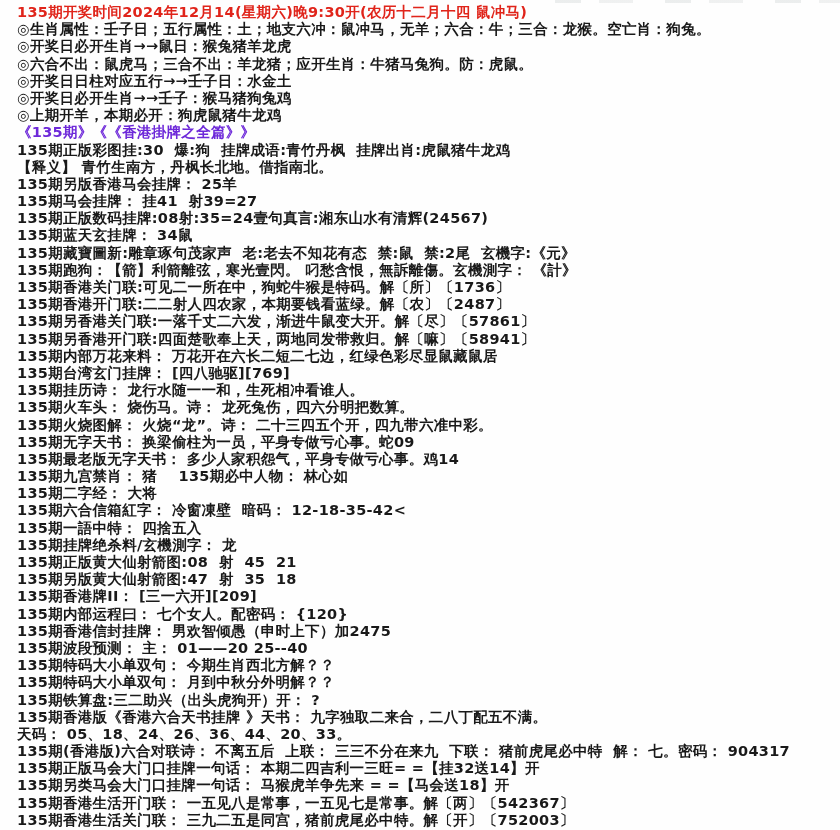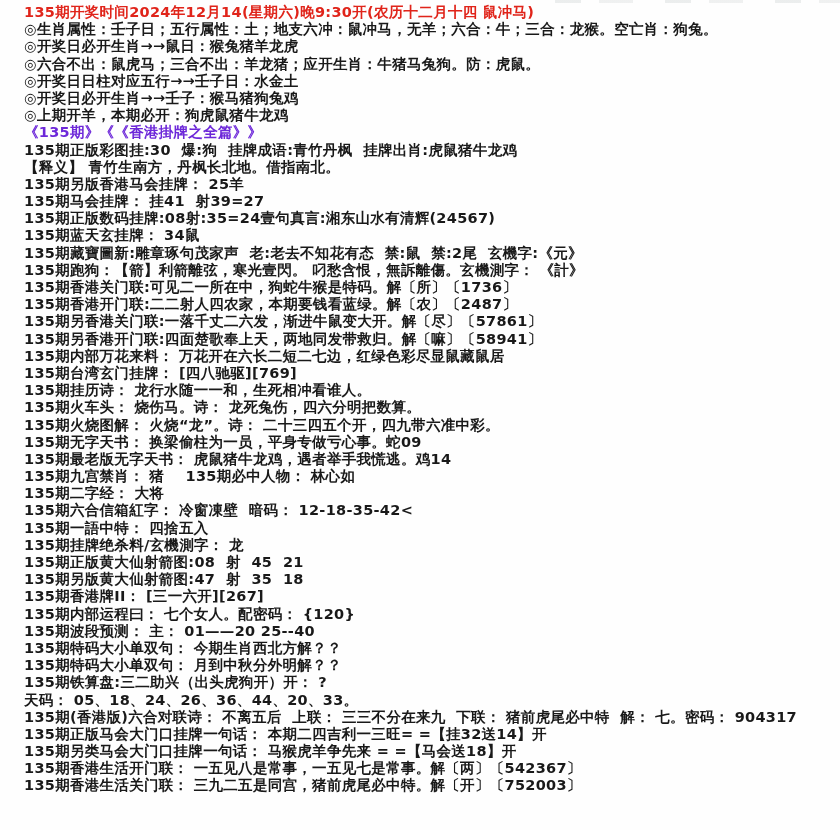--- a/index.html
+++ b/index.html
@@ -4,21 +4,21 @@
 <style>
   html,body{margin:0;padding:0;}
   body{
     width:840px;height:830px;overflow:hidden;
     background:#fefefe;
     font-family:"DejaVu Sans","Liberation Sans",sans-serif;
   }
   .page{
     position:relative;
     width:840px;height:830px;
-    padding:4px 0 0 24px;
+    padding:4px 0 0 17px;
     box-sizing:border-box;
   }
   .lines{
     font-weight:700;
     font-size:14.5px;
     color:#191919;
   }
   .line{
     height:17.2px;
     line-height:17.2px;
@@ -62,34 +62,36 @@
       <div class="line">135期香港关门联:可见二一所在中，狗蛇牛猴是特码。解〔所〕〔1736〕</div>
       <div class="line">135期香港开门联:二二射人四农家，本期要钱看蓝绿。解〔农〕〔2487〕</div>
       <div class="line">135期另香港关门联:一落千丈二六发，渐进牛鼠变大开。解〔尽〕〔57861〕</div>
       <div class="line">135期另香港开门联:四面楚歌奉上天，两地同发带救归。解〔嘛〕〔58941〕</div>
       <div class="line">135期内部万花来料： 万花开在六长二短二七边，红绿色彩尽显鼠藏鼠居</div>
       <div class="line">135期台湾玄门挂牌： [四八驰驱][769]</div>
       <div class="line">135期挂历诗： 龙行水随一一和，生死相冲看谁人。</div>
       <div class="line">135期火车头： 烧伤马。诗： 龙死兔伤，四六分明把数算。</div>
       <div class="line">135期火烧图解： 火烧“龙”。诗： 二十三四五个开，四九带六准中彩。</div>
       <div class="line">135期无字天书： 换梁偷柱为一员，平身专做亏心事。蛇09</div>
-      <div class="line">135期最老版无字天书： 虎鼠猪牛龙鸡，遇者举手我慌逃。鸡14</div>
+      <div class="line">135期最老版无字天书： 多少人家积怨气，平身专做亏心事。鸡14</div>
       <div class="line">135期九宫禁肖： 猪    135期必中人物： 林心如</div>
       <div class="line">135期二字经： 大将</div>
       <div class="line">135期六合信箱紅字： 冷窗凍壁  暗码： 12-18-35-42&lt;</div>
       <div class="line">135期一語中特： 四捨五入</div>
       <div class="line">135期挂牌绝杀料/玄機測字： 龙</div>
       <div class="line">135期正版黄大仙射箭图:08  射  45  21</div>
       <div class="line">135期另版黄大仙射箭图:47  射  35  18</div>
-      <div class="line">135期香港牌II： [三一六开][267]</div>
+      <div class="line">135期香港牌II： [三一六开][209]</div>
       <div class="line">135期内部运程曰： 七个女人。配密码： {120}</div>
+      <div class="line">135期香港信封挂牌： 男欢智倾愚（申时上下）加2475</div>
       <div class="line">135期波段预测： 主： 01——20 25--40</div>
       <div class="line">135期特码大小单双句： 今期生肖西北方解？？</div>
       <div class="line">135期特码大小单双句： 月到中秋分外明解？？</div>
       <div class="line">135期铁算盘:三二助兴（出头虎狗开）开： ?</div>
+      <div class="line">135期香港版《香港六合天书挂牌 》天书： 九字独取二来合，二八丁配五不满。</div>
       <div class="line">天码： 05、18、24、26、36、44、20、33。</div>
       <div class="line">135期(香港版)六合对联诗： 不离五后  上联： 三三不分在来九  下联： 猪前虎尾必中特  解： 七。密码： 904317</div>
       <div class="line">135期正版马会大门口挂牌一句话： 本期二四吉利一三旺= =【挂32送14】开</div>
       <div class="line">135期另类马会大门口挂牌一句话： 马猴虎羊争先来 = =【马会送18】开</div>
       <div class="line">135期香港生活开门联： 一五见八是常事，一五见七是常事。解〔两〕〔542367〕</div>
       <div class="line">135期香港生活关门联： 三九二五是同宫，猪前虎尾必中特。解〔开〕〔752003〕</div>
     </div>
 </div>
 
 </body></html>

